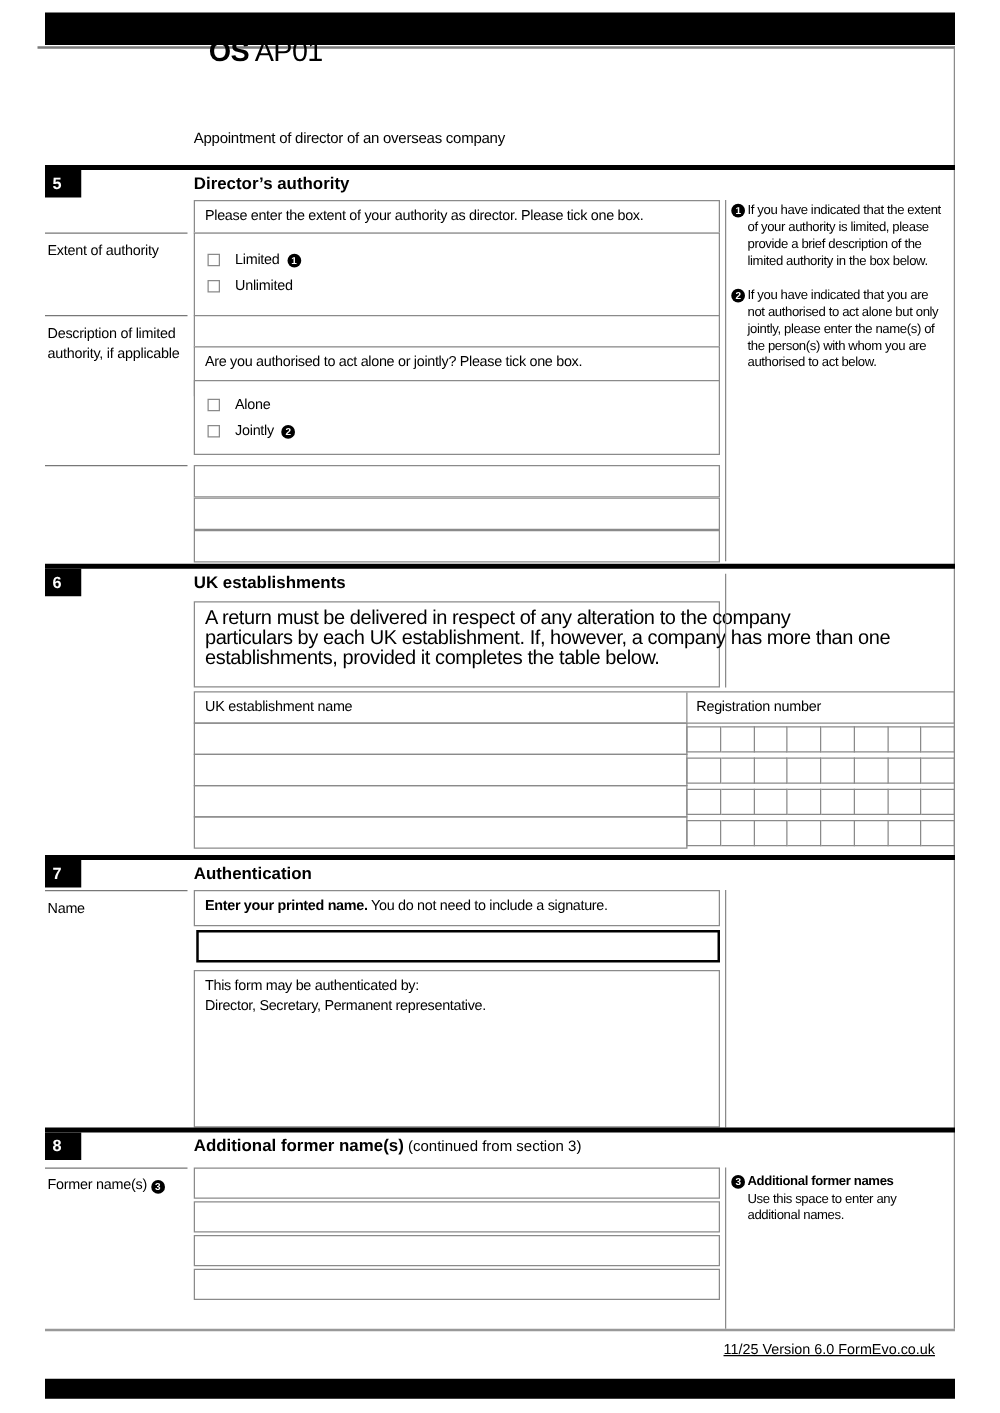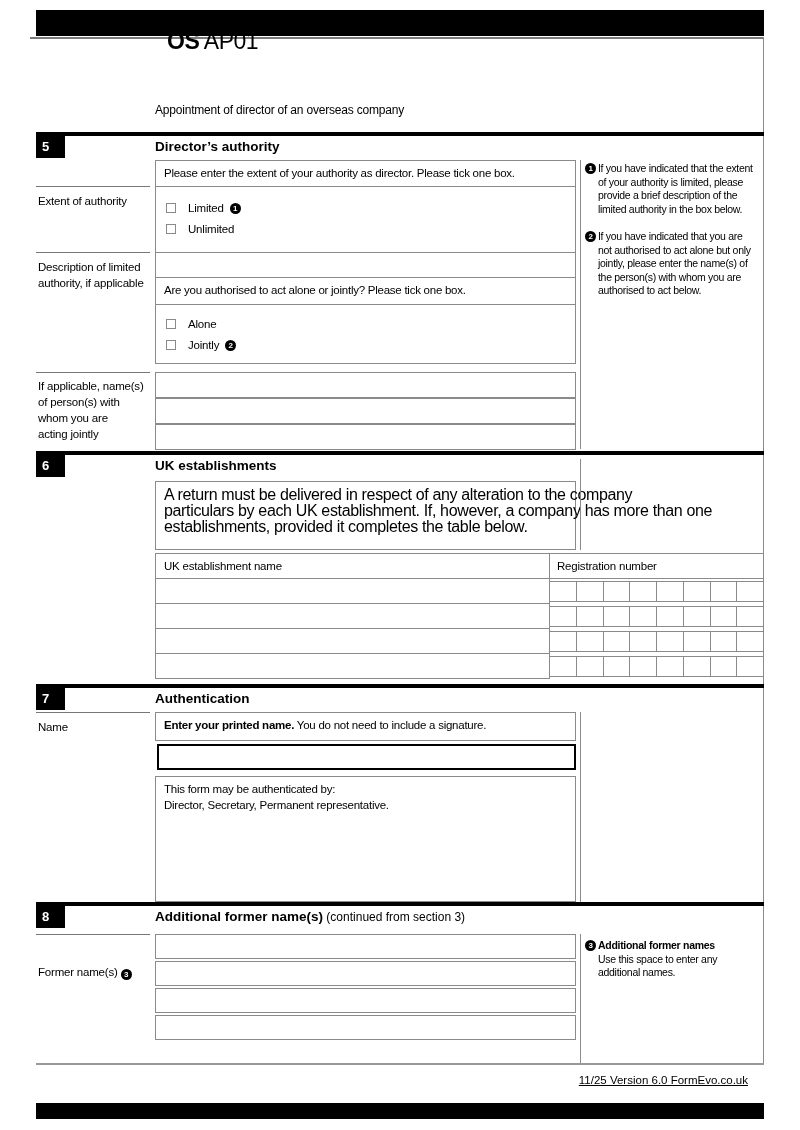--- a/index.html
+++ b/index.html
@@ -102,26 +102,20 @@
       <span class="cblabel">Alone</span>
     </div>
     <div class="cbrow" style="left:10px;top:34px;">
       <span class="cb"></span>
       <span class="cblabel">Jointly</span>
       <span class="marker" style="margin-left:6px;">2</span>
     </div>
   </div>
 
   <div class="lablinetop" style="top:372px;"></div>
-  <div class="leftlabel" style="top:378px;">
-    <div>If applicable, name(s)</div>
-    <div>of person(s) with</div>
-    <div>whom you are</div>
-    <div>acting jointly</div>
-  </div>
   <div class="inputrow" style="top:372px;"></div>
   <div class="inputrow" style="top:398px;"></div>
   <div class="inputrow" style="top:424px;"></div>
 
   <div class="abs vline" style="left:580px;top:160px;height:289px;"></div>
   <div class="note" style="top:162px;">
     <span class="marker nmark">1</span>
     <div class="ntext">
       <div class="nline">If you have indicated that the extent</div>
       <div class="nline">of your authority is limited, please</div>
@@ -224,21 +218,21 @@
       <div>Director, Secretary, Permanent representative.</div>
     </div>
   </div>
   <div class="abs vline" style="left:580px;top:712px;height:190px;"></div>
 
   <div class="secrule" style="top:902px;"></div>
   <div class="secnum" style="top:906px;">8</div>
   <div class="sectitle" style="top:909px;"><span>Additional former name(s)</span><span style="font-weight:normal;font-size:12px;"> (continued from section 3)</span></div>
 
   <div class="lablinetop" style="top:934px;"></div>
-  <div class="leftlabel" style="top:940px;white-space:nowrap;margin-top:24px;"><span>Former name(s)</span> <span class="marker">3</span></div>
+  <div class="leftlabel" style="top:940px;white-space:nowrap;"><span>Former name(s)</span> <span class="marker">3</span></div>
 
   <div class="inputrow" style="top:934px;height:25px;"></div>
   <div class="inputrow" style="top:961px;height:25px;"></div>
   <div class="inputrow" style="top:988px;height:25px;"></div>
   <div class="inputrow" style="top:1015px;height:25px;"></div>
 
   <div class="abs vline" style="left:580px;top:934px;height:129px;"></div>
   <div class="note" style="top:939px;">
     <span class="marker nmark">3</span>
     <div class="ntext">

